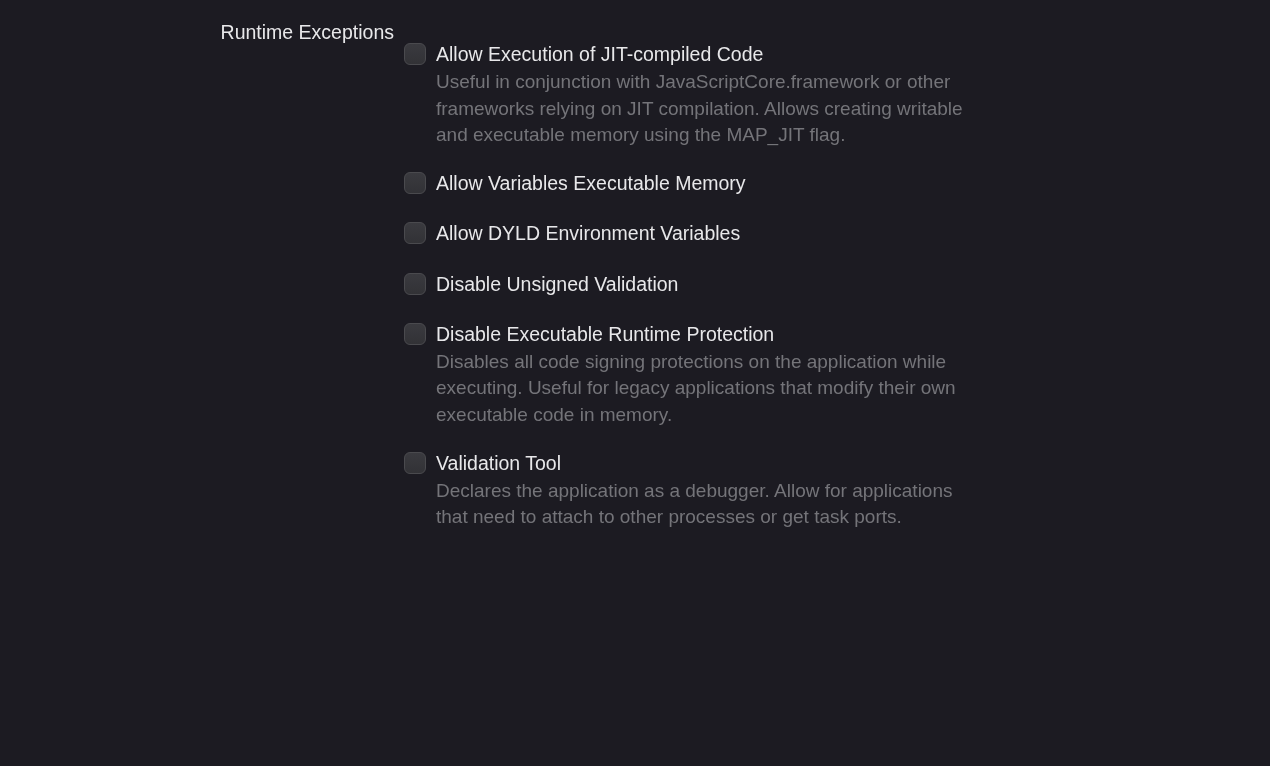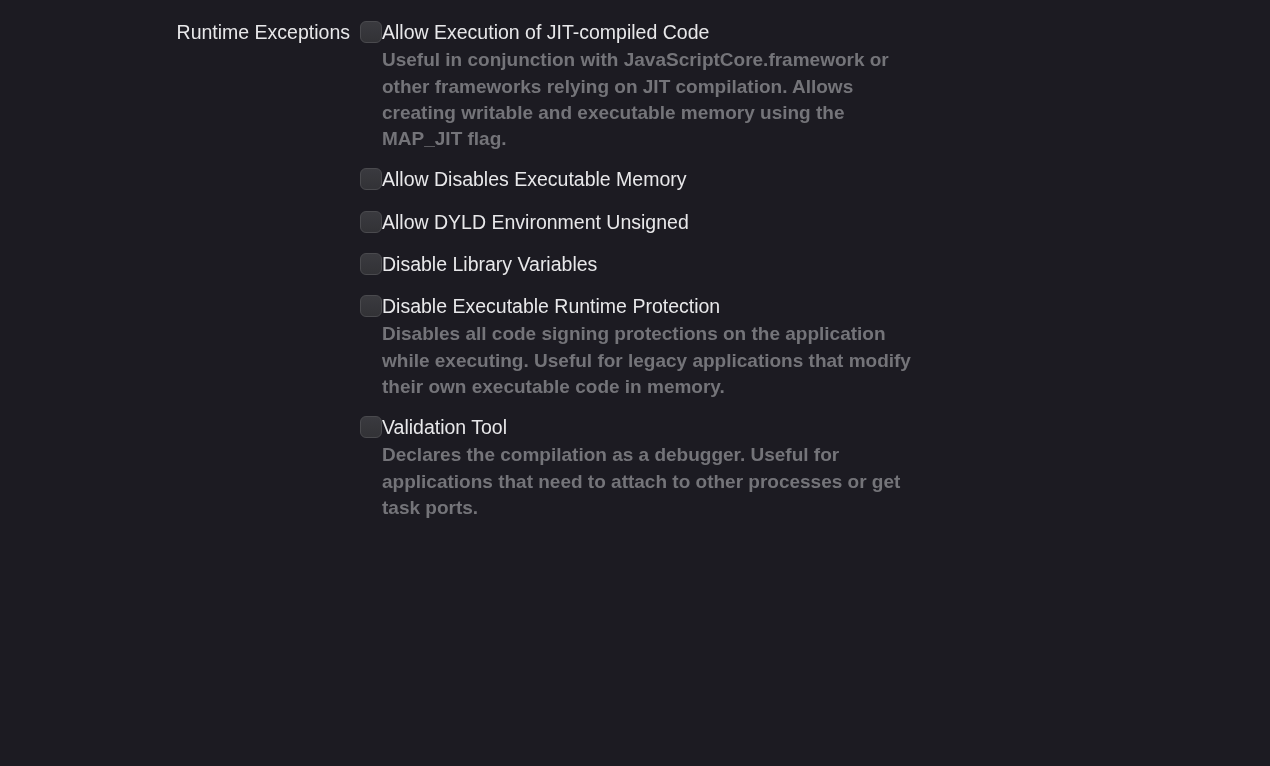--- a/index.html
+++ b/index.html
@@ -11,20 +11,21 @@
       background-color: #1c1b22;
       font-family: -apple-system, BlinkMacSystemFont, "Segoe UI", Helvetica, Arial, sans-serif;
       width: 1270px;
       height: 766px;
       overflow: hidden;
       color: #e8e8ea;
     }
     .container {
       display: flex;
       padding-top: 19px;
+      padding-left: 44px;
     }
     .label-col {
       width: 360px;
       text-align: right;
       padding-right: 10px;
       flex-shrink: 0;
     }
     .section-label {
       font-size: 19.5px;
       font-weight: 400;
@@ -32,20 +33,22 @@
       line-height: 1.35;
     }
     .options-col {
       flex: 1;
       max-width: 560px;
     }
     .option-row {
       display: flex;
       align-items: flex-start;
       margin-bottom: 14px;
+      gap: 10px;
+      margin-top: 22px;
     }
     .checkbox {
       width: 22px;
       height: 22px;
       border-radius: 6px;
       background: linear-gradient(to bottom, #3a3a3f, #323236);
       border: 1px solid #4a4a4e;
       flex-shrink: 0;
       margin-top: 2px;
       cursor: pointer;
@@ -55,21 +58,21 @@
     }
     .option-title {
       font-size: 19.5px;
       font-weight: 400;
       color: #e8e8ea;
       line-height: 1.35;
       margin-bottom: 2px;
     }
     .option-desc {
       font-size: 19px;
-      font-weight: 700;
+      font-weight: 400;
       color: #747479;
       line-height: 1.38;
     }
   </style>
 </head>
 <body>
 
 <div class="container">
   <div class="label-col">
     <div class="section-label">Runtime Exceptions</div>
@@ -80,48 +83,48 @@
       <div class="checkbox"></div>
       <div class="option-text">
         <div class="option-title">Allow Execution of JIT-compiled Code</div>
         <div class="option-desc">Useful in conjunction with JavaScriptCore.framework or other frameworks relying on JIT compilation. Allows creating writable and executable memory using the MAP_JIT flag.</div>
       </div>
     </div>
 
     <div class="option-row">
       <div class="checkbox"></div>
       <div class="option-text">
-        <div class="option-title">Allow Disables Executable Memory</div>
+        <div class="option-title">Allow Variables Executable Memory</div>
       </div>
     </div>
 
     <div class="option-row">
       <div class="checkbox"></div>
       <div class="option-text">
-        <div class="option-title">Allow DYLD Environment Unsigned</div>
+        <div class="option-title">Allow DYLD Environment Variables</div>
       </div>
     </div>
 
     <div class="option-row">
       <div class="checkbox"></div>
       <div class="option-text">
-        <div class="option-title">Disable Library Variables</div>
+        <div class="option-title">Disable Unsigned Validation</div>
       </div>
     </div>
 
     <div class="option-row">
       <div class="checkbox"></div>
       <div class="option-text">
         <div class="option-title">Disable Executable Runtime Protection</div>
         <div class="option-desc">Disables all code signing protections on the application while executing. Useful for legacy applications that modify their own executable code in memory.</div>
       </div>
     </div>
 
     <div class="option-row">
       <div class="checkbox"></div>
       <div class="option-text">
         <div class="option-title">Validation Tool</div>
-        <div class="option-desc">Declares the compilation as a debugger. Useful for applications that need to attach to other processes or get task ports.</div>
+        <div class="option-desc">Declares the application as a debugger. Allow for applications that need to attach to other processes or get task ports.</div>
       </div>
     </div>
 
   </div>
 </div>
 
 </body></html>

